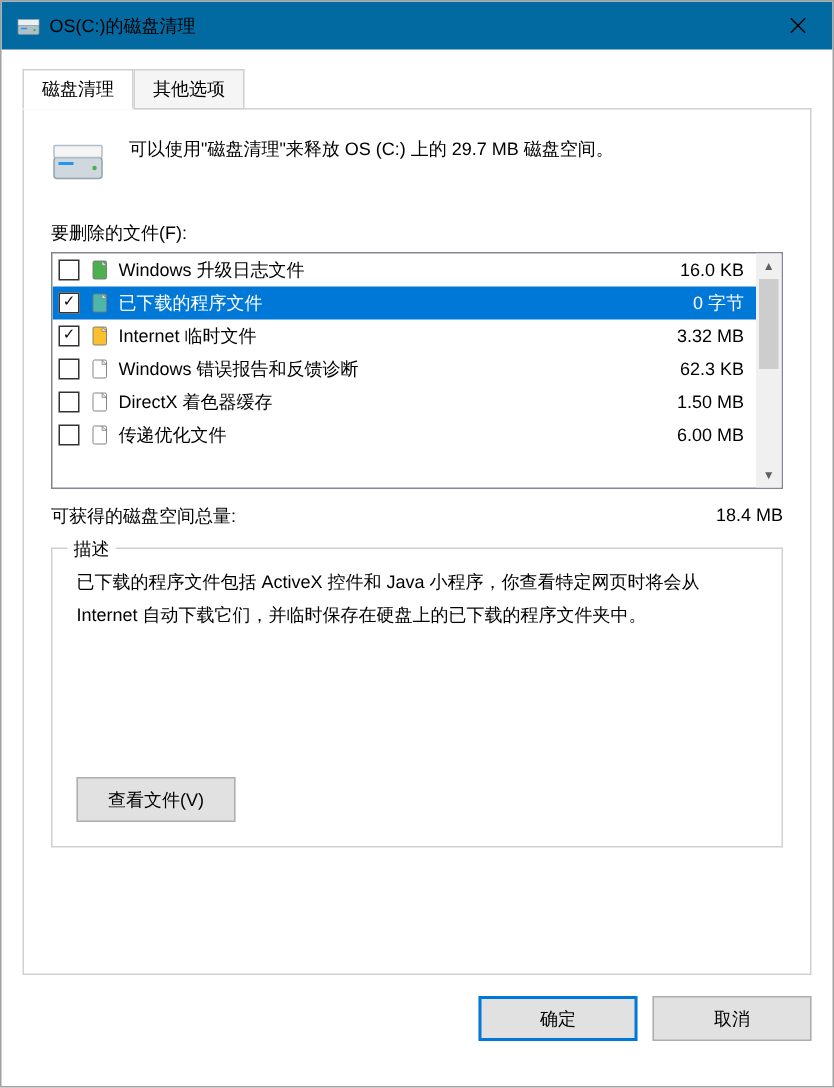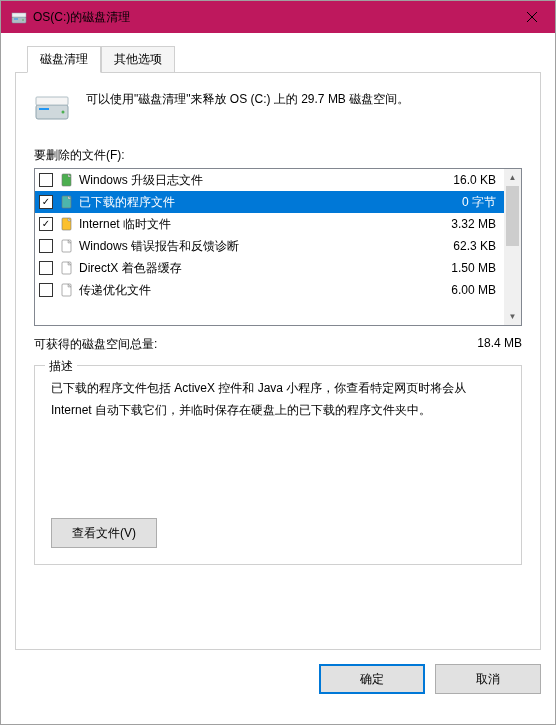--- a/index.html
+++ b/index.html
@@ -13,21 +13,21 @@
     overflow: hidden;
     border: 1px solid #a0a0a0;
     display: flex;
     flex-direction: column;
   }
   .titlebar {
     display: flex;
     align-items: center;
     height: 32px;
     padding: 0 0 0 10px;
-    background: #be185d;
+    background: #0369a1;
   }
   .titlebar-icon {
     width: 16px; height: 16px;
     margin-right: 6px;
   }
   .titlebar-title { flex: 1; font-size: 12px; color: #000; }
   .titlebar-close {
     width: 46px; height: 32px;
     display: flex; align-items: center; justify-content: center;
     cursor: default;
@@ -36,21 +36,20 @@
     flex: 1;
     padding: 12px 14px 0 14px;
     display: flex;
     flex-direction: column;
   }
   .tabstrip {
     display: flex;
     position: relative;
     top: 1px;
     z-index: 2;
-    margin-left: 12px;
   }
   .tab {
     padding: 4px 12px;
     border: 1px solid #d0d0d0;
     background: #fff;
     font-size: 12px;
     margin-right: 0;
     cursor: default;
   }
   .tab.active {

